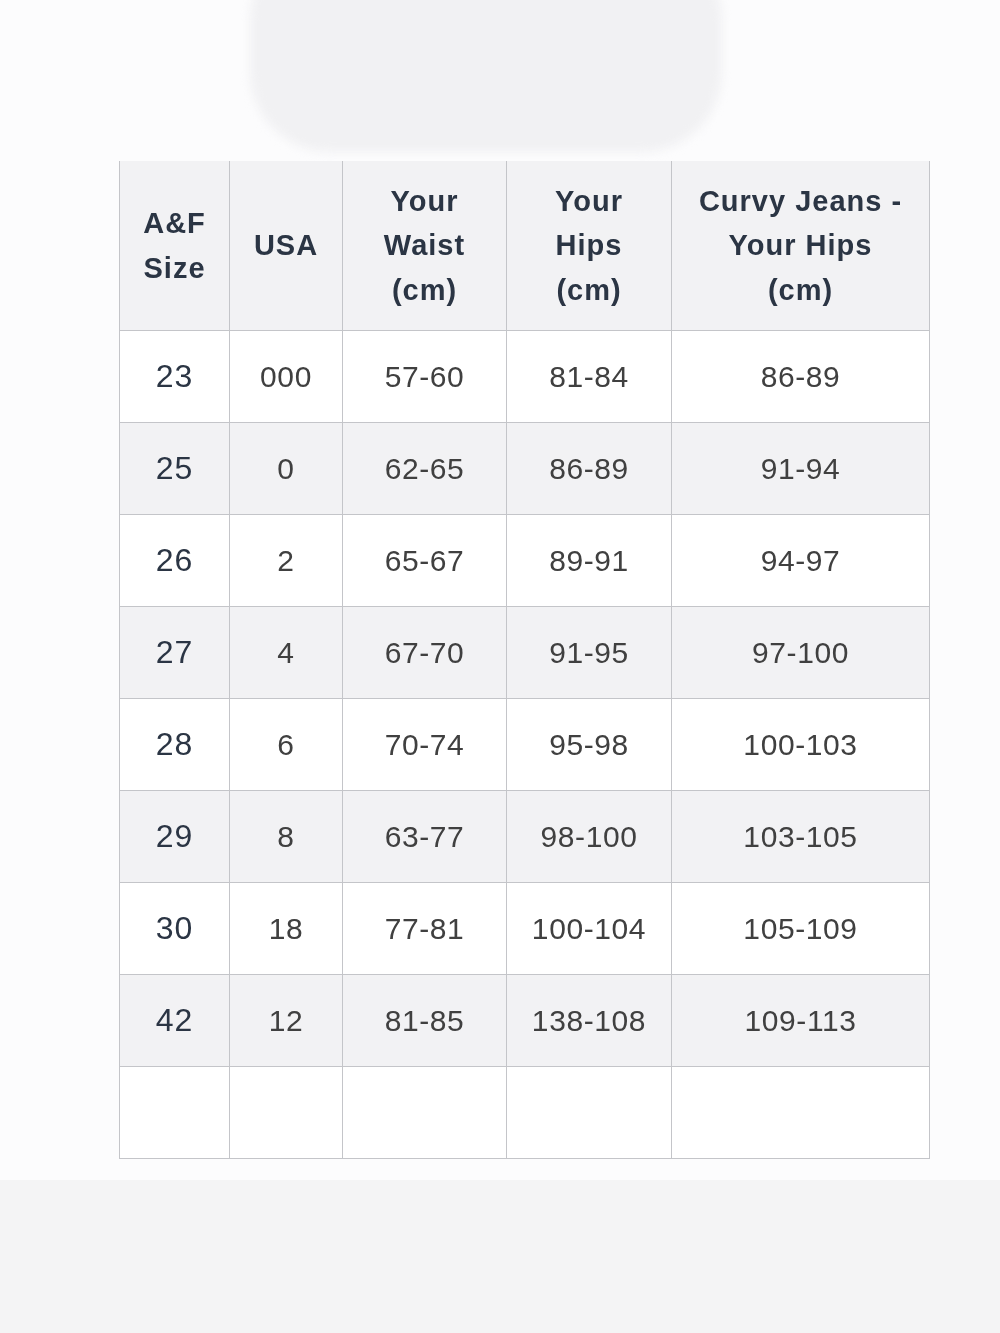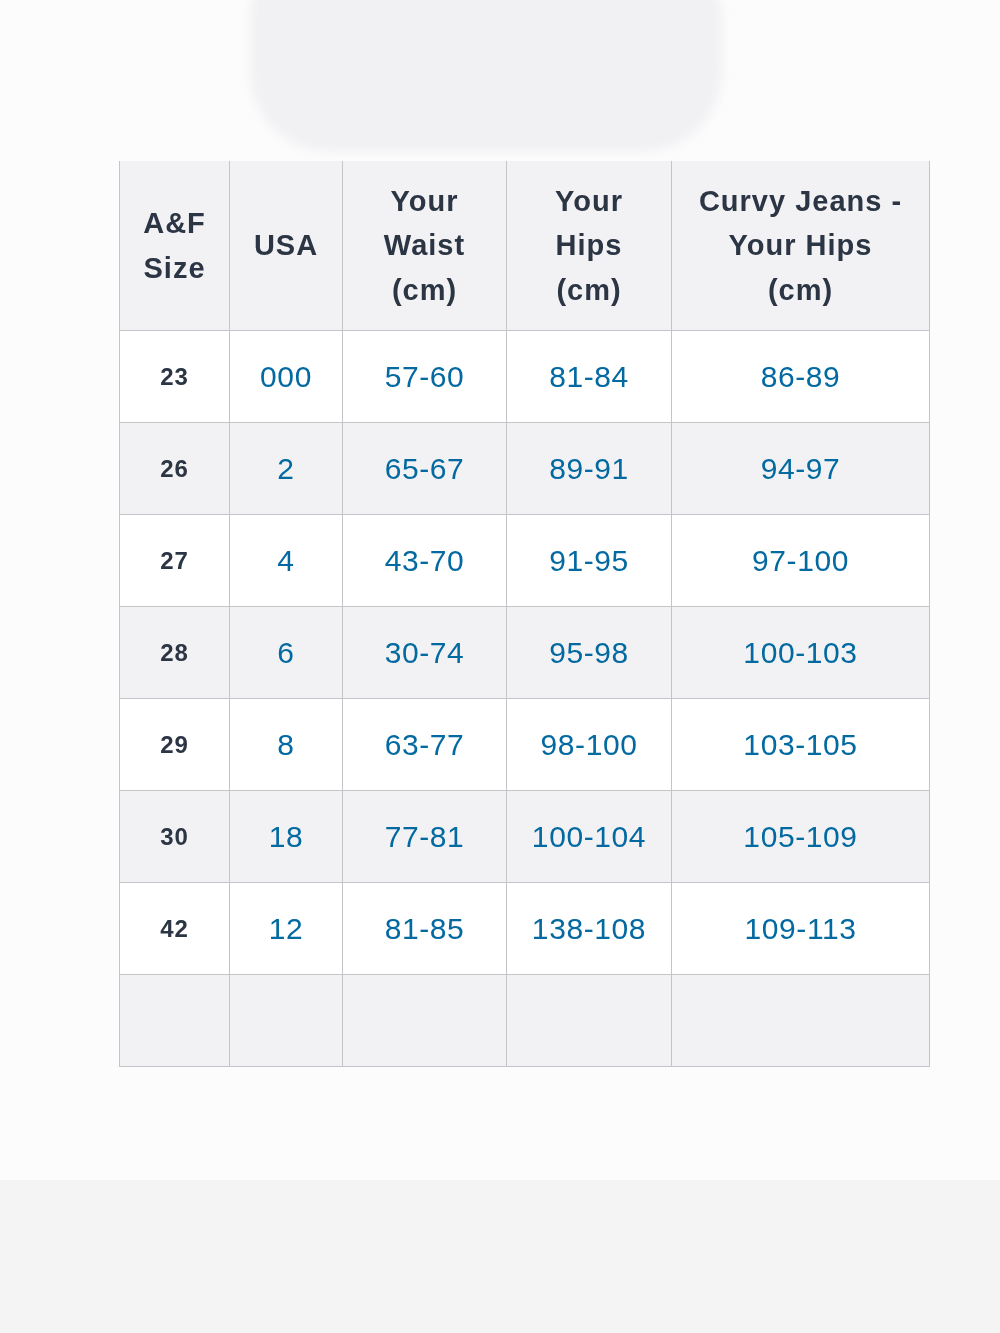--- a/index.html
+++ b/index.html
@@ -64,31 +64,31 @@
     color: #2b3544;
     letter-spacing: 1px;
     line-height: 1.52;
   }
   table.size-chart tbody tr {
     height: 92px;
   }
   table.size-chart tbody td {
     background: #ffffff;
     font-size: 30px;
-    color: #0369a1;
+    color: #404040;
     letter-spacing: 0.6px;
     font-weight: normal;
   }
   table.size-chart tbody tr:nth-child(even) td {
     background: #f2f2f4;
   }
   table.size-chart tbody td.size-col {
-    font-weight: bold;
+    font-weight: normal;
     color: #2b3544;
-    font-size: 24px;
+    font-size: 32px;
     letter-spacing: 1px;
     margin-top: 8px;
   }
 </style>
 </head>
 <body>
 
 <div class="top-blob"></div>
 
 <div class="size-table-wrap">
@@ -128,37 +128,44 @@
     </thead>
     <tbody>
         <tr>
           <td class="size-col">23</td>
           <td>000</td>
           <td>57-60</td>
           <td>81-84</td>
           <td>86-89</td>
         </tr>
         <tr>
+          <td class="size-col">25</td>
+          <td>0</td>
+          <td>62-65</td>
+          <td>86-89</td>
+          <td>91-94</td>
+        </tr>
+        <tr>
           <td class="size-col">26</td>
           <td>2</td>
           <td>65-67</td>
           <td>89-91</td>
           <td>94-97</td>
         </tr>
         <tr>
           <td class="size-col">27</td>
           <td>4</td>
-          <td>43-70</td>
+          <td>67-70</td>
           <td>91-95</td>
           <td>97-100</td>
         </tr>
         <tr>
           <td class="size-col">28</td>
           <td>6</td>
-          <td>30-74</td>
+          <td>70-74</td>
           <td>95-98</td>
           <td>100-103</td>
         </tr>
         <tr>
           <td class="size-col">29</td>
           <td>8</td>
           <td>63-77</td>
           <td>98-100</td>
           <td>103-105</td>
         </tr>

